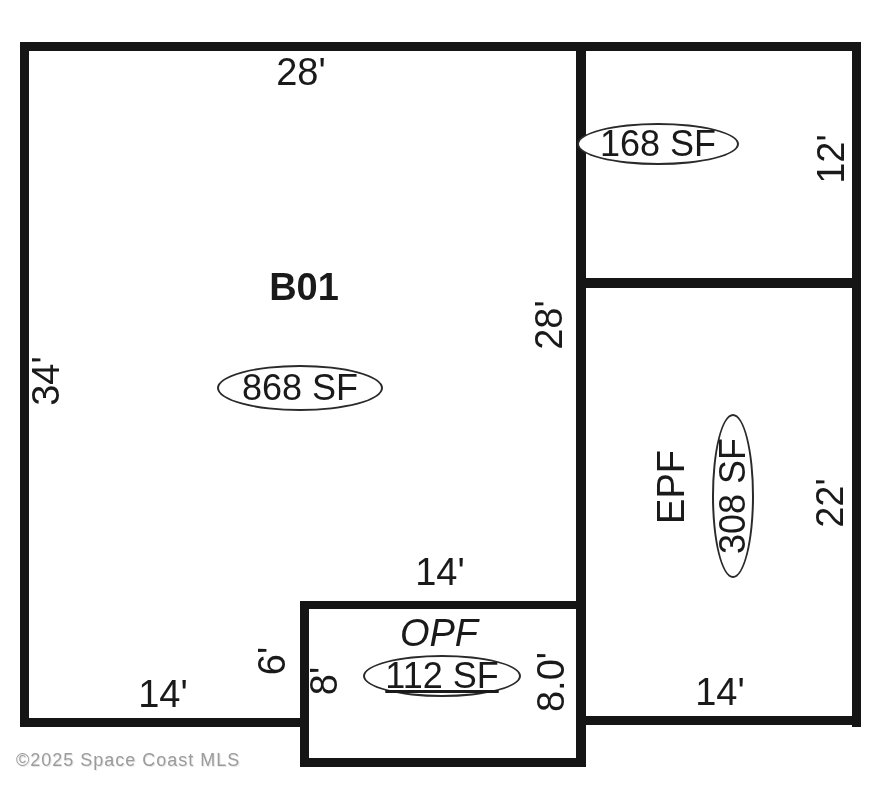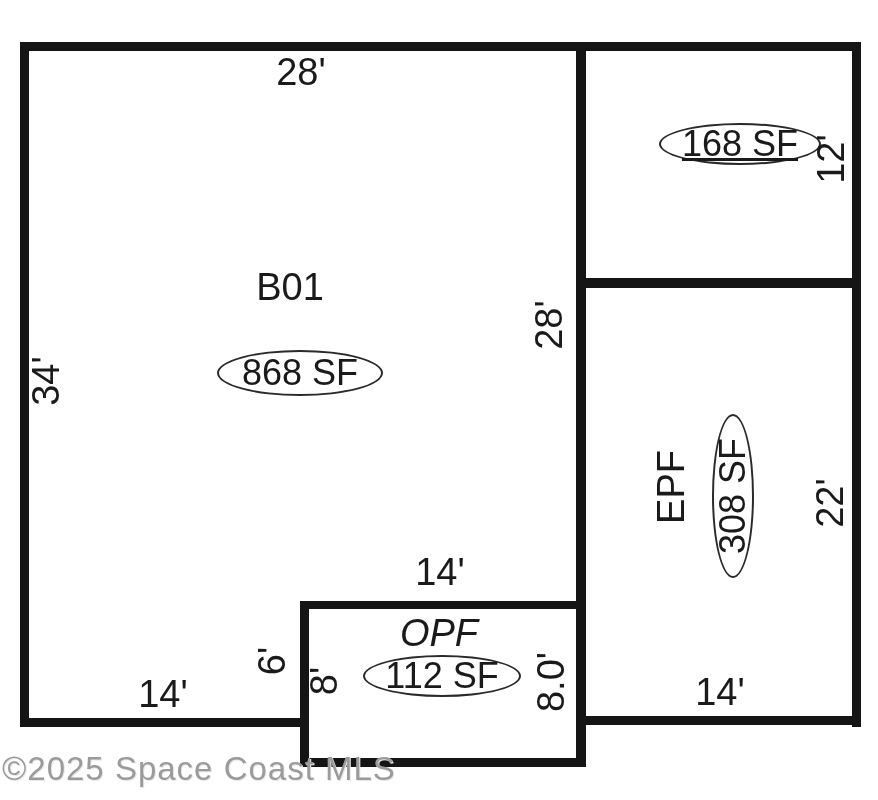--- a/index.html
+++ b/index.html
@@ -45,23 +45,23 @@
   .area-ellipse.rot {
     transform: translate(-50%, -50%) rotate(-90deg);
   }
   .area-ellipse span {
     font-size: 36px;
     line-height: 1;
     white-space: nowrap;
   }
   .watermark {
     position: absolute;
-    left: 2px;
+    left: 16px;
     top: 750px;
-    font-size: 33px;
+    font-size: 18px;
     letter-spacing: 1px;
     color: var(--wm, #9b9b9b);
     text-shadow: 1px 1px 0 #e8e8e8;
     white-space: nowrap;
   }
 
   
   .w-top        { left: 20px;  top: 42px;  width: 841px; height: 9px;  }
   .w-left       { left: 20px;  top: 42px;  width: 9px;   height: 685px;}
   .w-right      { left: 852px; top: 42px;  width: 9px;   height: 685px;}
@@ -71,32 +71,32 @@
   .w-epf-bottom { left: 576px; top: 716px; width: 285px; height: 9px;  }
   .w-opf-top    { left: 300px; top: 601px; width: 286px; height: 8px;  }
   .w-opf-left   { left: 300px; top: 601px; width: 9px;   height: 166px;}
   .w-opf-bottom { left: 300px; top: 758px; width: 286px; height: 9px;  }
 
   
   .p-b01-top    { left: 301px; top: 72px;  }
   .p-b01-left   { left: 46px;  top: 381px; }
   .p-b01-right  { left: 549px; top: 325px; }
   .p-b01-bottom { left: 163px; top: 694px; }
-  .p-b01-name   { left: 290px; top: 287px; }
-  .p-b01-area   { left: 300px; top: 373px; width: 166px; height: 46px; }
+  .p-b01-name   { left: 304px; top: 287px; font-weight: bold; }
+  .p-b01-area   { left: 300px; top: 388px; width: 166px; height: 46px; }
   .p-utu-name   { left: 717px; top: 85px;  }
-  .p-utu-area   { left: 740px; top: 144px; width: 162px; height: 42px; text-decoration: underline; }
+  .p-utu-area   { left: 658px; top: 144px; width: 162px; height: 42px; }
   .p-utu-right  { left: 831px; top: 159px; }
   .p-epf-name   { left: 671px; top: 487px; }
   .p-epf-area   { left: 733px; top: 496px; width: 164px; height: 42px; }
   .p-epf-right  { left: 830px; top: 503px; }
   .p-epf-bottom { left: 720px; top: 692px; }
   .p-opf-top    { left: 440px; top: 572px; }
   .p-opf-name   { left: 439px; top: 633px; font-style: italic; }
-  .p-opf-area   { left: 442px; top: 676px; width: 158px; height: 42px; }
+  .p-opf-area   { left: 442px; top: 676px; width: 158px; height: 42px; text-decoration: underline; }
   .p-opf-outer  { left: 272px; top: 661px; }
   .p-opf-left   { left: 324px; top: 681px; }
   .p-opf-right  { left: 551px; top: 682px; }
 </style>
 </head>
 <body>
 
 <div id="canvas">
 
   <div class="wall w-top"></div>

